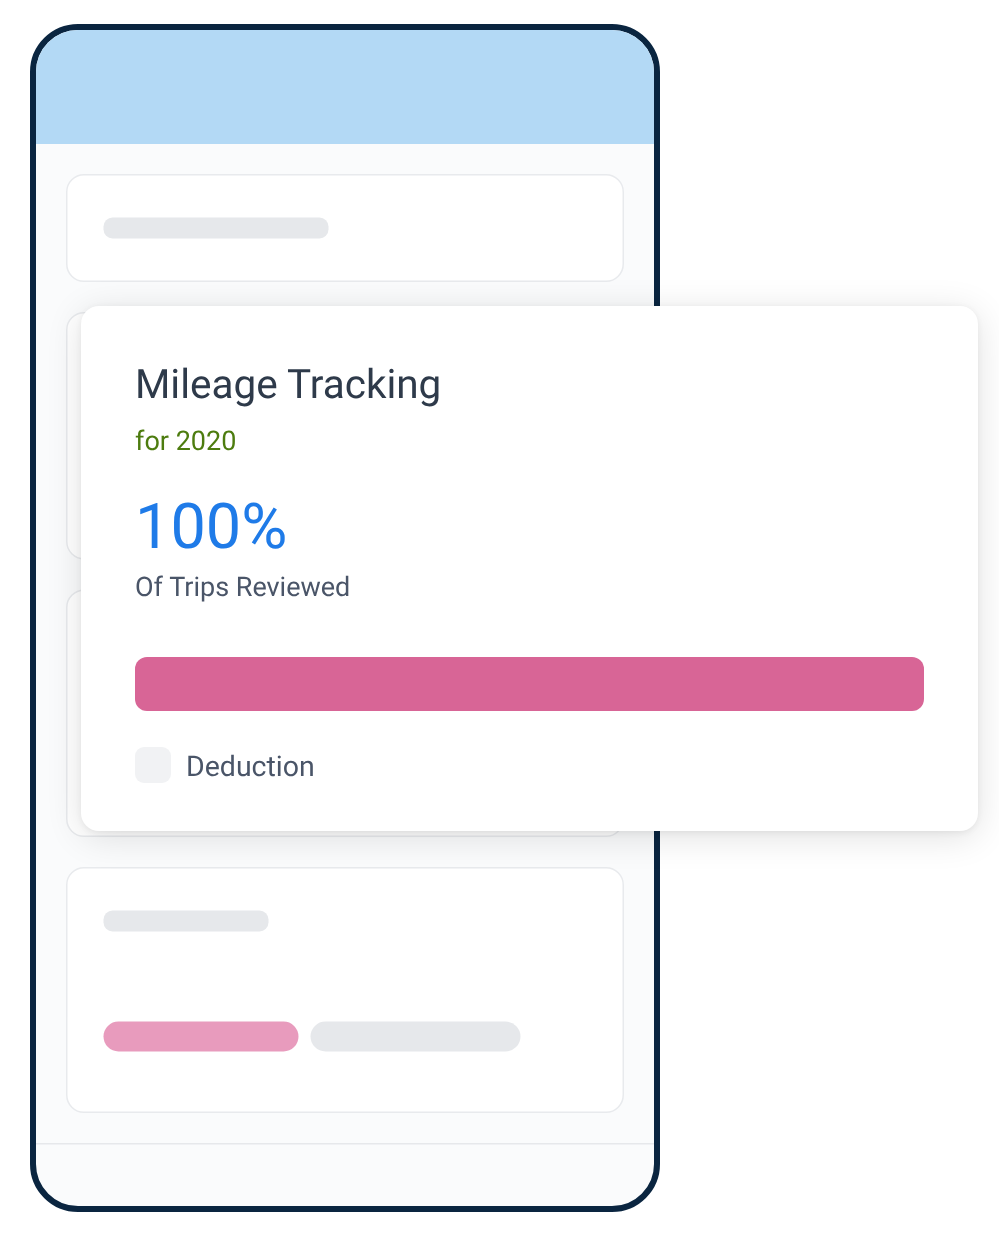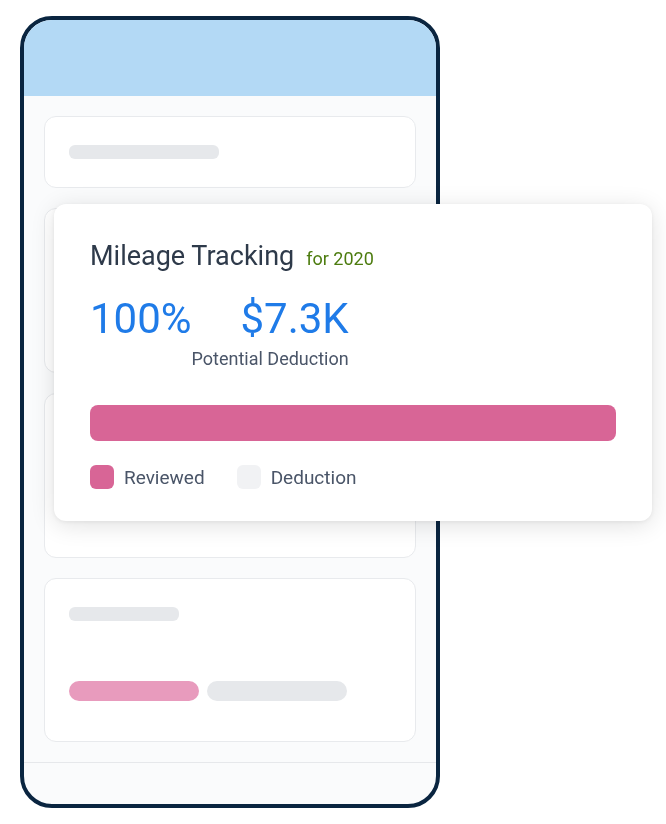--- a/index.html
+++ b/index.html
@@ -104,36 +104,38 @@
       border-radius: 12px;
       box-shadow: 0 4px 24px rgba(0,0,0,0.12), 0 1px 4px rgba(0,0,0,0.06);
       padding: 36px 36px 32px;
     }
     
     .overlay-header {
       display: flex;
       align-items: baseline;
       gap: 12px;
       margin-bottom: 24px;
+      flex-direction: column;
     }
     
     .overlay-title {
       font-size: 27px;
       font-weight: 400;
       color: #2e3a4a;
     }
     
     .overlay-subtitle {
       font-size: 18px;
       font-weight: 400;
       color: #4d7c0f;
     }
     
     .stats-row {
       display: flex;
+      justify-content: space-between;
       margin-bottom: 36px;
     }
     
     .stat-block {
       display: flex;
       flex-direction: column;
     }
     
     .stat-block.right {
       align-items: flex-end;
@@ -226,32 +228,25 @@
 
 <div class="overlay-card">
   <div class="overlay-header">
     <span class="overlay-title">Mileage Tracking</span>
     <span class="overlay-subtitle">for 2020</span>
   </div>
 
   <div class="stats-row">
     <div class="stat-block">
       <div class="stat-value">100%</div>
-    </div>
-    <div class="stat-block right">
-      <div class="stat-value">$7.3K</div>
-      <div class="stat-label">Potential Deduction</div>
+      <div class="stat-label">Of Trips Reviewed</div>
     </div>
   </div>
 
   <div class="progress-bar"></div>
 
   <div class="legend-row">
-    <div class="legend-item">
-      <div class="legend-swatch reviewed"></div>
-      <span class="legend-label">Reviewed</span>
-    </div>
     <div class="legend-item">
       <div class="legend-swatch unreviewed"></div>
       <span class="legend-label">Deduction</span>
     </div>
   </div>
 </div>
 
 </body></html>

